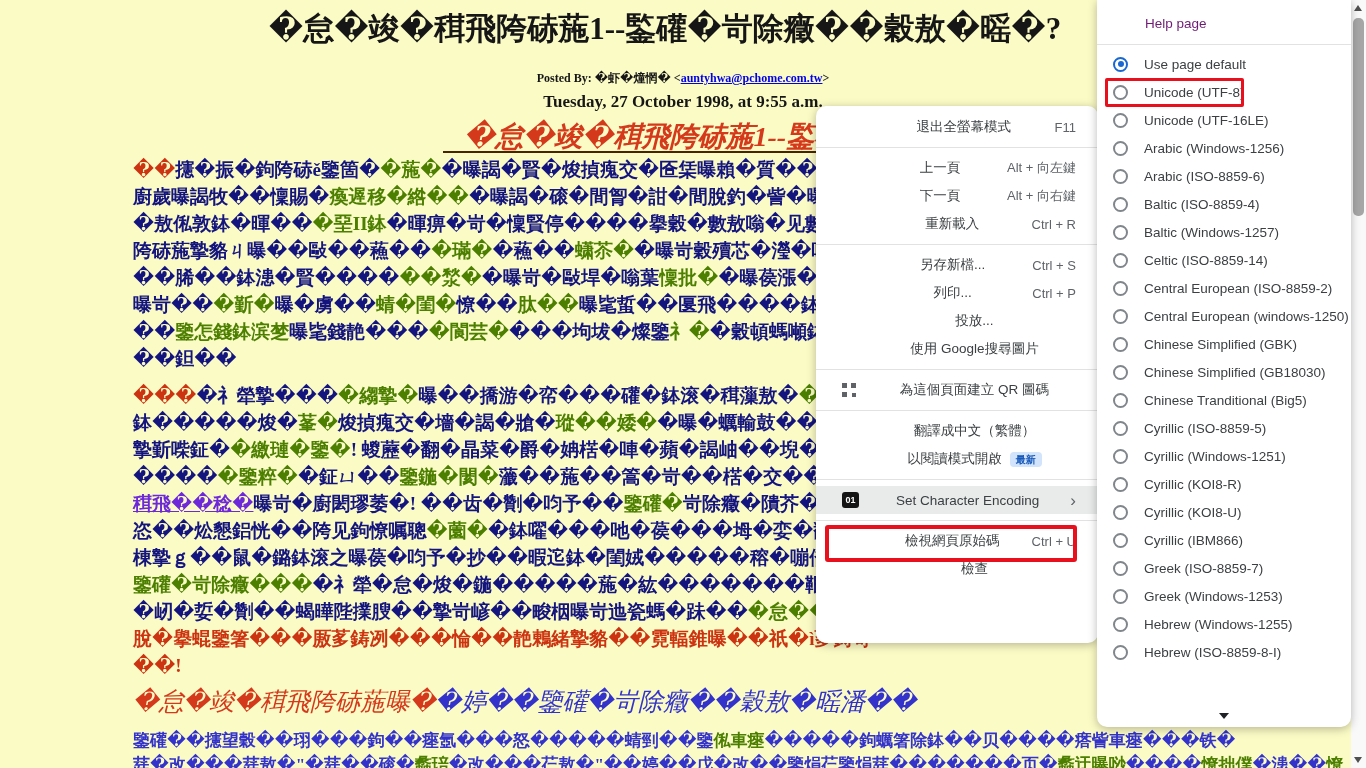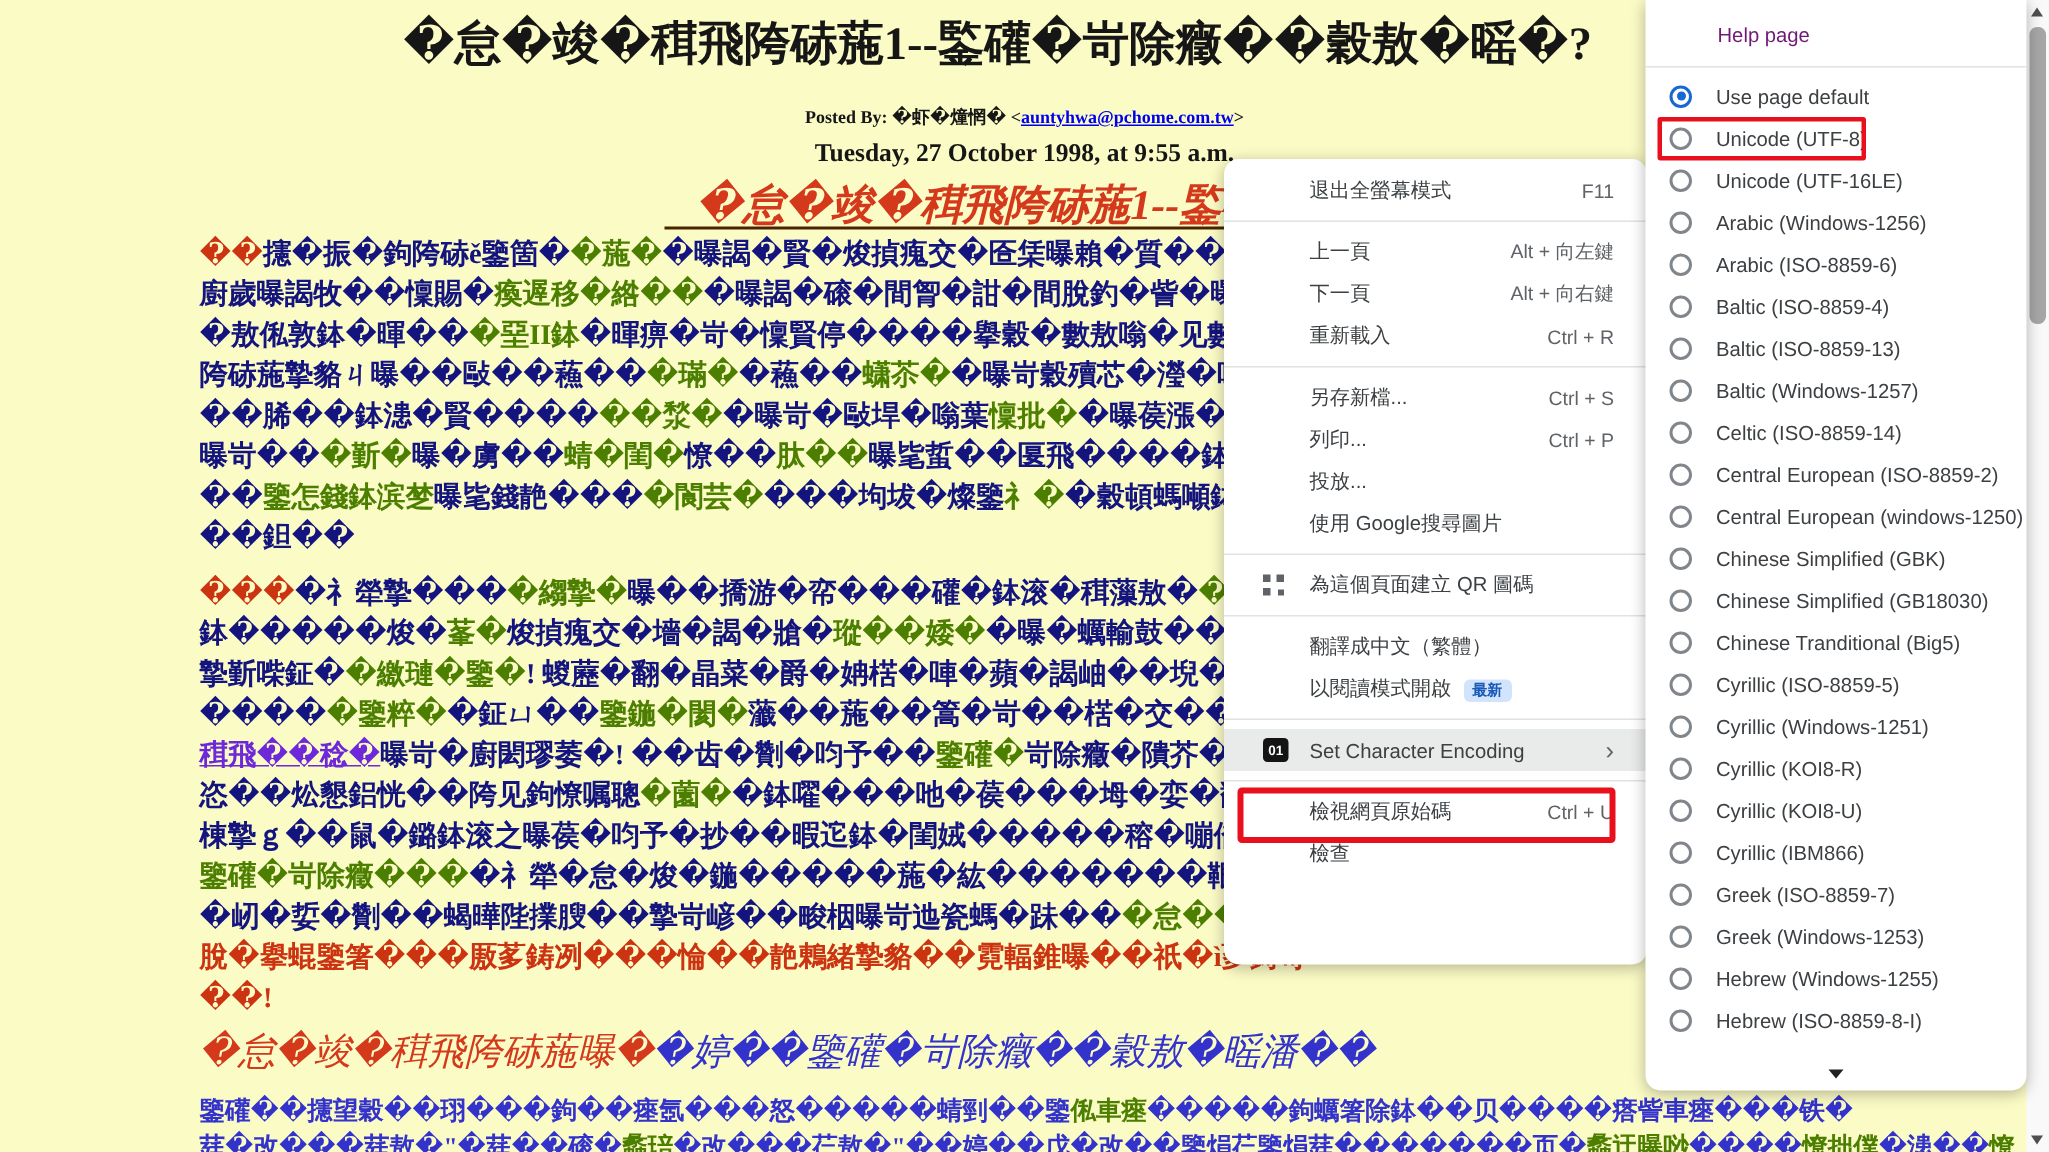--- a/index.html
+++ b/index.html
@@ -55,21 +55,21 @@
     box-shadow:0 2px 10px rgba(0,0,0,.28);
     z-index:20; padding:7px 0;
     font-family:"Liberation Sans","DejaVu Sans",sans-serif;
   }
   .ctx-row {
     height:28px; display:flex; align-items:center;
     padding:0 22px 0 26px; font-size:13.5px; color:#3c4043; cursor:default;
     position:relative;
   }
   .ctx-row .icon-slot { width:31px; display:flex; align-items:center; flex:0 0 31px; }
-  .ctx-row .lbl { flex:1 1 auto; white-space:nowrap; }
+  .ctx-row .lbl { flex:1 1 auto; white-space:nowrap;text-align:center; }
   .ctx-row .sc  { color:#5f6368; font-size:13px; white-space:nowrap; }
   .ctx-row.hl { background:#e9eaea; }
   .ctx-div { height:1px; background:#e2e2e2; margin:6px 0; }
   .badge-new {
     display:inline-block; margin-left:8px; background:#d2e3fc; color:#1759b8;
     font-size:10px; line-height:15px; padding:0 6px; border-radius:4px; font-weight:bold;
   }
   .sub-arrow { color:#5f6368; font-size:17px; line-height:1; margin-left:8px; }
   .ic-laptop { width:15px; height:10px; border:1.6px solid #5f6368; border-radius:2px; position:relative; }
   .ic-laptop::after { content:""; position:absolute; left:-3px; right:-3px; bottom:-4px; height:2px; background:#5f6368; border-radius:1px; }
@@ -260,24 +260,20 @@
       <div class="enc-row">
         <span class="radio"></span>
         <span>Arabic (ISO-8859-6)</span>
       </div>
       <div class="enc-row">
         <span class="radio"></span>
         <span>Baltic (ISO-8859-4)</span>
       </div>
       <div class="enc-row">
         <span class="radio"></span>
-        <span>Baltic (ISO-8859-13)</span>
-      </div>
-      <div class="enc-row">
-        <span class="radio"></span>
         <span>Baltic (Windows-1257)</span>
       </div>
       <div class="enc-row">
         <span class="radio"></span>
         <span>Celtic (ISO-8859-14)</span>
       </div>
       <div class="enc-row">
         <span class="radio"></span>
         <span>Central European (ISO-8859-2)</span>
       </div>

